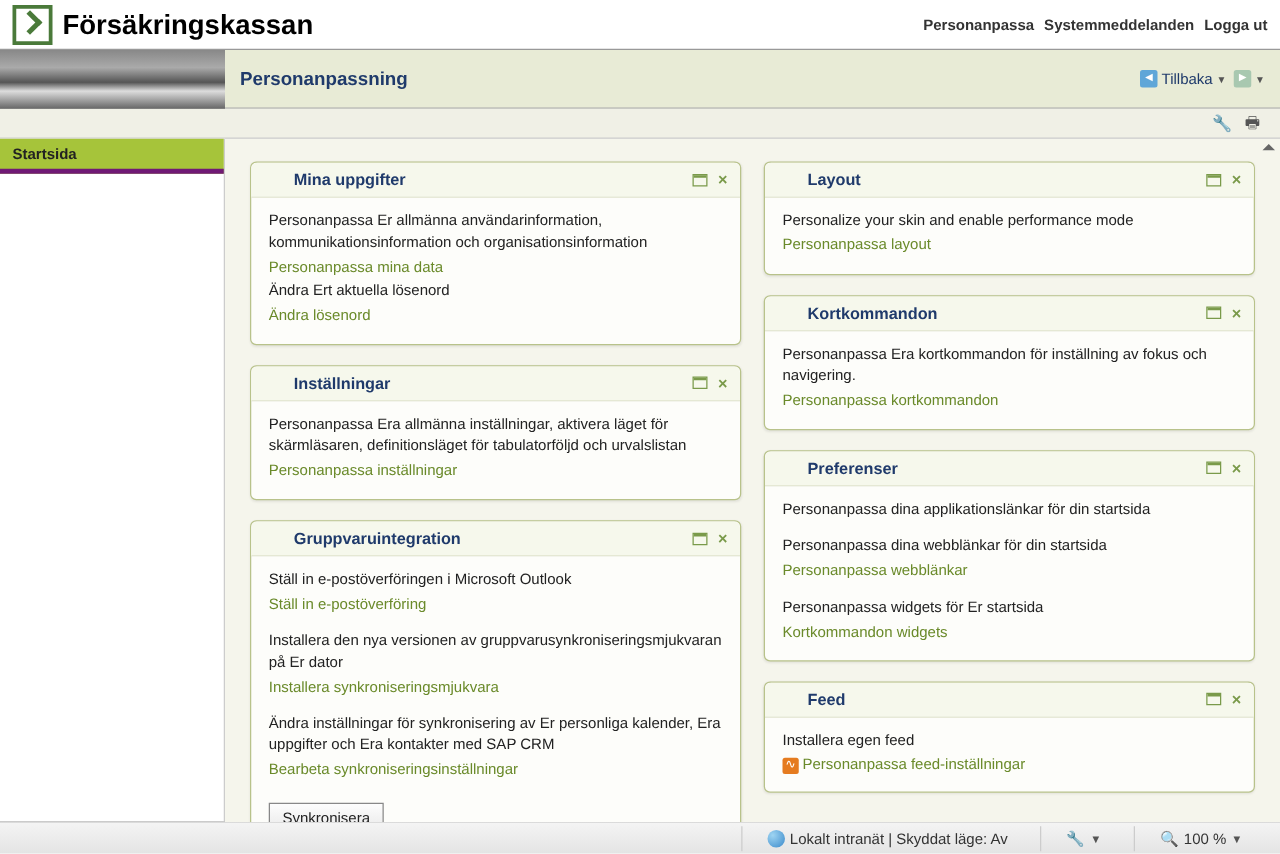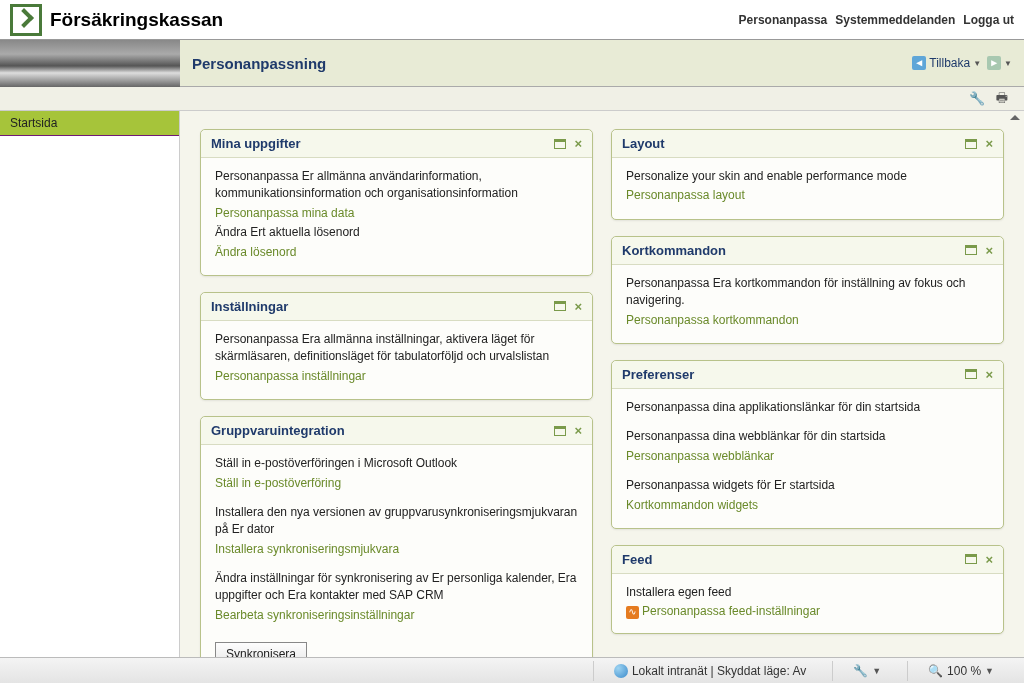--- a/index.html
+++ b/index.html
@@ -37,21 +37,21 @@
   .logo-mark::after {
     content: "";
     position: absolute;
     top: 4px; left: 4px;
     width: 10px; height: 10px;
     border-top: 4px solid #4a7a3a;
     border-right: 4px solid #4a7a3a;
     transform: rotate(45deg);
   }
   .logo-text {
-    font-size: 19px;
+    font-size: 22px;
     font-weight: bold;
     color: #000;
   }
   .toplinks {
     display: flex;
     gap: 8px;
     font-size: 12px;
     font-weight: bold;
   }
   .toplinks span { cursor: pointer; }
@@ -133,24 +133,24 @@
   }
   .sidebar {
     width: 180px;
     flex-shrink: 0;
     background: #fff;
     border-right: 1px solid #ccc;
   }
   .sidebar-item {
     background: #a6c43a;
     padding: 5px 10px;
-    font-weight: normal;
+    font-weight: bold;
     color: #222;
     font-size: 12px;
-    border-bottom: 1px solid #701a75;
+    border-bottom: 4px solid #701a75;
   }
   .content {
     flex: 1;
     background: #f5f5ec;
     overflow: auto;
     padding: 18px 20px 10px 20px;
     display: flex;
     gap: 18px;
     position: relative;
   }
@@ -181,20 +181,21 @@
     align-items: center;
     padding: 6px 10px;
     border-bottom: 1px solid #d8dcc2;
     background: #f6f8ec;
     border-radius: 5px 5px 0 0;
   }
   .panel-title {
     color: #1f3a6b;
     font-weight: bold;
     font-size: 13px;
+    margin-left: 24px;
   }
   .panel-ctrls {
     display: flex;
     gap: 8px;
     align-items: center;
   }
   .win-icon {
     width: 12px;
     height: 10px;
     border: 1px solid #7a9a4a;

